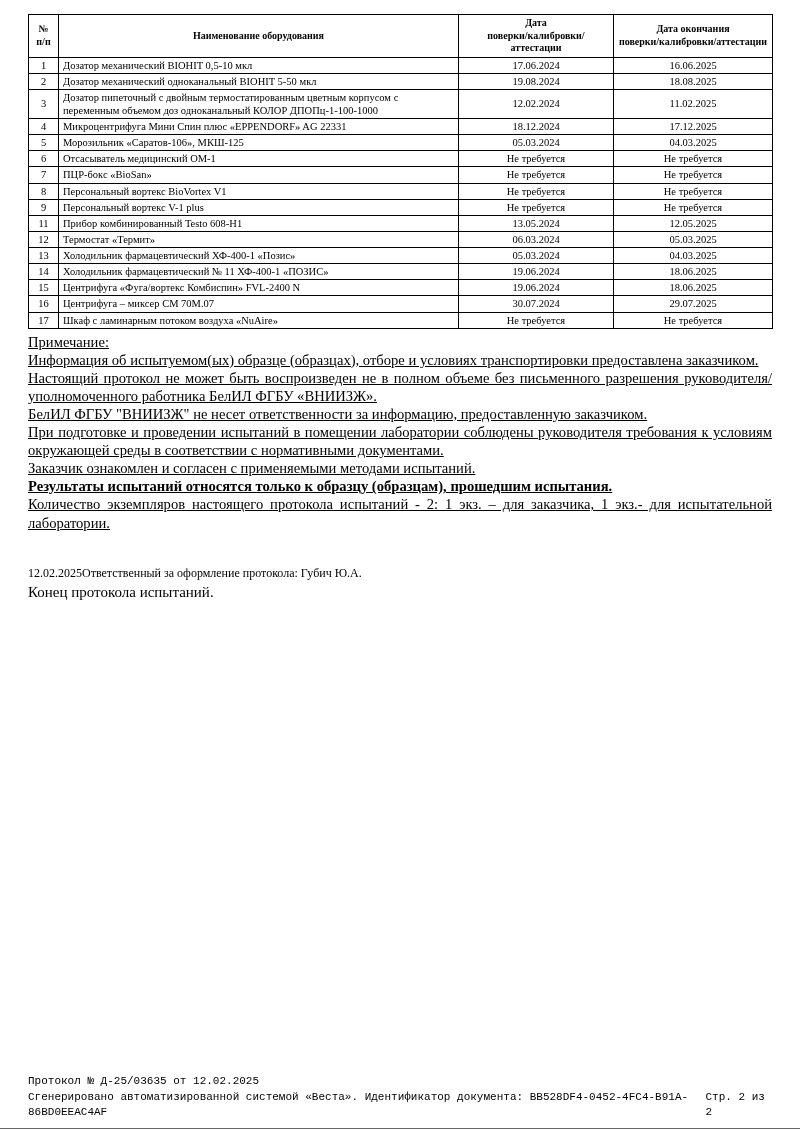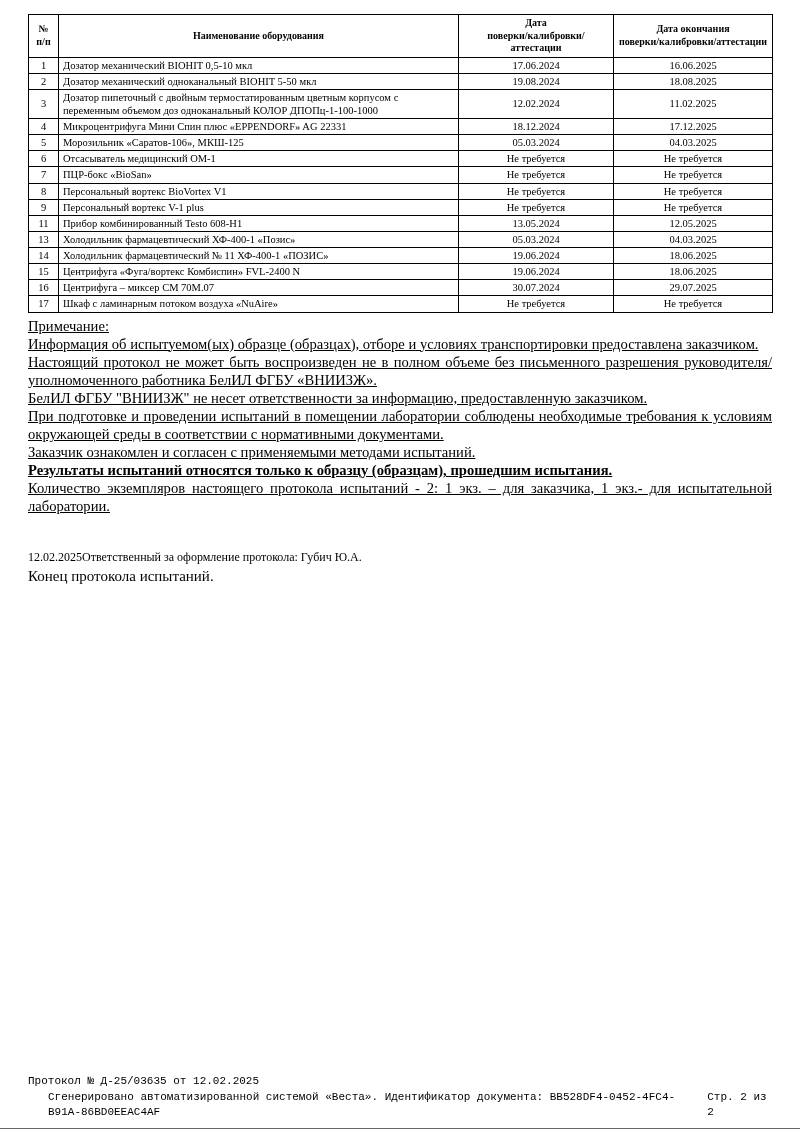--- a/index.html
+++ b/index.html
@@ -63,21 +63,20 @@
     bottom: 12px;
     width: 744px;
     font-size: 11px;
     line-height: 1.35;
     font-family: Liberation Mono, monospace;
   }
   .footer-line2 {
     display: flex;
     justify-content: space-between;
     margin-top: 1px;
-    margin-left: 20px;
   }
   .bottom-rule {
     position: absolute;
     left: 0; bottom: 3px;
     width: 800px; height: 1px;
     background: #666;
   }
 </style>
 </head>
 <body>
@@ -163,20 +162,26 @@
         <td class="c-date">Не требуется</td>
         <td class="c-date">Не требуется</td>
       </tr>
       <tr>
         <td class="c-num">11</td>
         <td class="c-name">Прибор комбинированный Testo 608-H1</td>
         <td class="c-date">13.05.2024</td>
         <td class="c-date">12.05.2025</td>
       </tr>
       <tr>
+        <td class="c-num">12</td>
+        <td class="c-name">Термостат «Термит»</td>
+        <td class="c-date">06.03.2024</td>
+        <td class="c-date">05.03.2025</td>
+      </tr>
+      <tr>
         <td class="c-num">13</td>
         <td class="c-name">Холодильник фармацевтический ХФ-400-1 «Позис»</td>
         <td class="c-date">05.03.2024</td>
         <td class="c-date">04.03.2025</td>
       </tr>
       <tr>
         <td class="c-num">14</td>
         <td class="c-name">Холодильник фармацевтический № 11 ХФ-400-1 «ПОЗИС»</td>
         <td class="c-date">19.06.2024</td>
         <td class="c-date">18.06.2025</td>
@@ -200,21 +205,21 @@
         <td class="c-date">Не требуется</td>
       </tr>
     </tbody>
   </table>
 
   <div class="notes">
     <div class="note-heading">Примечание:</div>
     <p>Информация об испытуемом(ых) образце (образцах), отборе и условиях транспортировки предоставлена заказчиком.</p>
     <p>Настоящий протокол не может быть воспроизведен не в полном объеме без письменного разрешения руководителя/уполномоченного работника БелИЛ ФГБУ «ВНИИЗЖ».</p>
     <p>БелИЛ ФГБУ "ВНИИЗЖ" не несет ответственности за информацию, предоставленную заказчиком.</p>
-    <p>При подготовке и проведении испытаний в помещении лаборатории соблюдены необходимые требования к условиям окружающей среды в соответствии с нормативными документами.</p>
+    <p>При подготовке и проведении испытаний в помещении лаборатории соблюдены руководителя требования к условиям окружающей среды в соответствии с нормативными документами.</p>
     <p>Заказчик ознакомлен и согласен с применяемыми методами испытаний.</p>
     <p class="bold">Результаты испытаний относятся только к образцу (образцам), прошедшим испытания.</p>
     <p>Количество экземпляров настоящего протокола испытаний - 2: 1 экз. – для заказчика, 1 экз.- для испытательной лаборатории.</p>
   </div>
 
   <div class="sig-row">
     <span>12.02.2025</span>
     <span>Ответственный за оформление протокола: Губич Ю.А.</span>
   </div>
   <div class="end-line">Конец протокола испытаний.</div>

